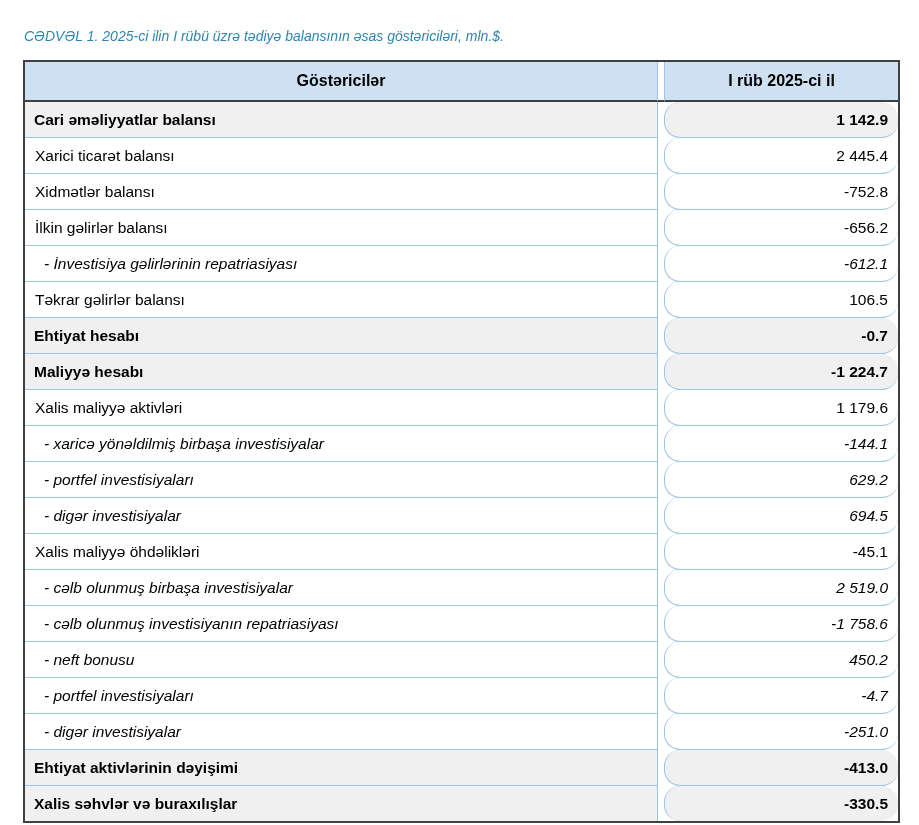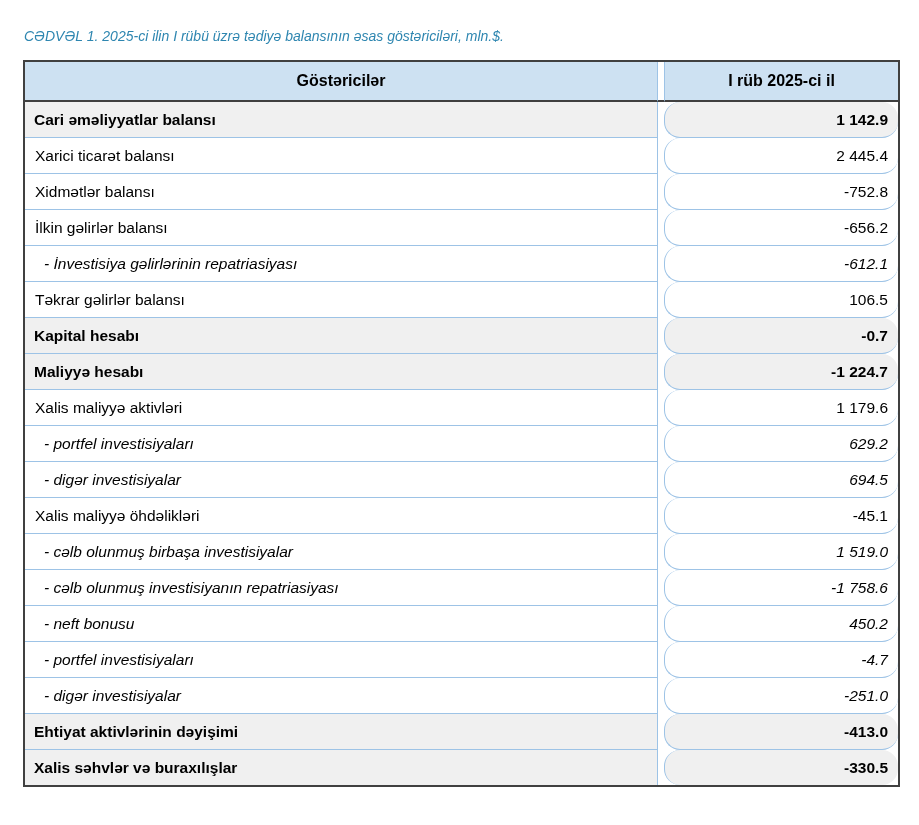--- a/index.html
+++ b/index.html
@@ -124,37 +124,42 @@
     <td class="value">-612.1</td>
   </tr>
 
   <tr class="item">
     <td class="label">Təkrar gəlirlər balansı</td>
     <td class="gap"></td>
     <td class="value">106.5</td>
   </tr>
 
   <tr class="section">
-    <td class="label">Kapital hesabı</td>
+    <td class="label">Ehtiyat hesabı</td>
     <td class="gap"></td>
     <td class="value">-0.7</td>
   </tr>
 
   <tr class="section">
     <td class="label">Maliyyə hesabı</td>
     <td class="gap"></td>
     <td class="value">-1 224.7</td>
   </tr>
 
   <tr class="item">
     <td class="label">Xalis maliyyə aktivləri</td>
     <td class="gap"></td>
     <td class="value">1 179.6</td>
   </tr>
 
+  <tr class="sub">
+    <td class="label">- xaricə yönəldilmiş birbaşa investisiyalar</td>
+    <td class="gap"></td>
+    <td class="value">-144.1</td>
+  </tr>
 
   <tr class="sub">
     <td class="label">- portfel investisiyaları</td>
     <td class="gap"></td>
     <td class="value">629.2</td>
   </tr>
 
   <tr class="sub">
     <td class="label">- digər investisiyalar</td>
     <td class="gap"></td>
@@ -163,21 +168,21 @@
 
   <tr class="item">
     <td class="label">Xalis maliyyə öhdəlikləri</td>
     <td class="gap"></td>
     <td class="value">-45.1</td>
   </tr>
 
   <tr class="sub">
     <td class="label">- cəlb olunmuş birbaşa investisiyalar</td>
     <td class="gap"></td>
-    <td class="value">1 519.0</td>
+    <td class="value">2 519.0</td>
   </tr>
 
   <tr class="sub">
     <td class="label">- cəlb olunmuş investisiyanın repatriasiyası</td>
     <td class="gap"></td>
     <td class="value">-1 758.6</td>
   </tr>
 
   <tr class="sub">
     <td class="label">- neft bonusu</td>

